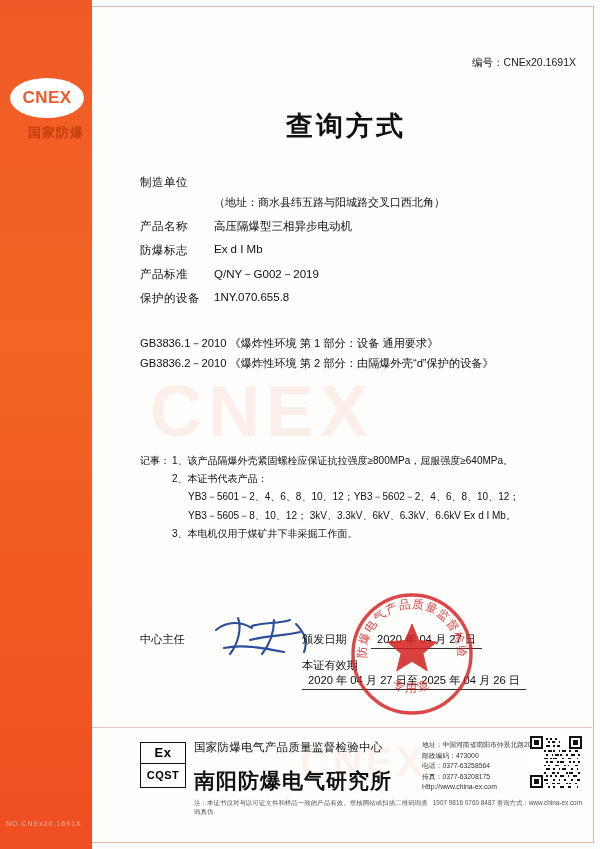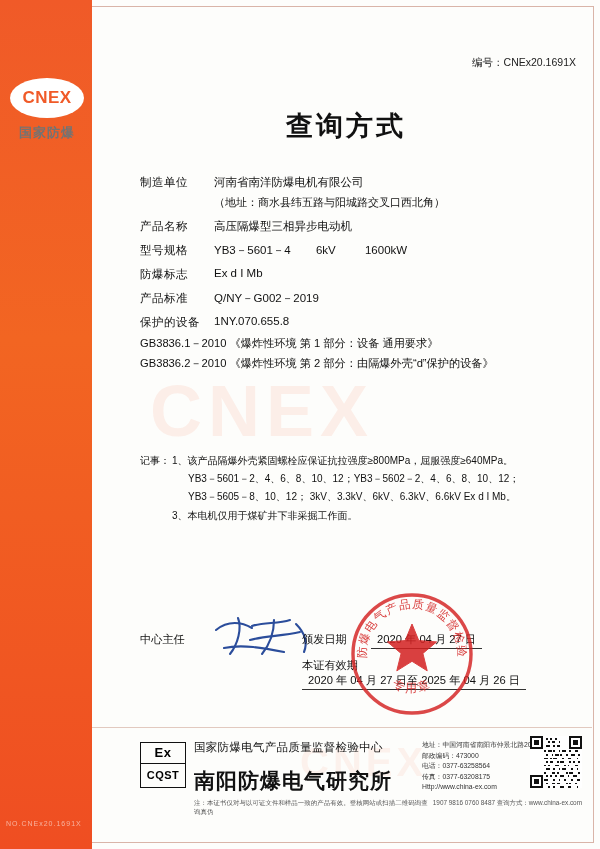--- a/index.html
+++ b/index.html
@@ -37,21 +37,21 @@
   }
   .logo-ellipse{
     width:74px;height:40px;border-radius:50%;
     background:#ffffff;
     display:flex;align-items:center;justify-content:center;
   }
   .logo-ellipse span{
     color:#f05a28;font-size:17px;font-weight:bold;letter-spacing:0.5px;
   }
   .logo-sub{
-    margin-top:6px;color:#737373;font-size:13px;font-weight:bold;letter-spacing:1px;
+    margin-top:6px;color:#c2410c;font-size:13px;font-weight:bold;letter-spacing:1px;text-align:right;
   }
   
   .doc-code{
     position:absolute;right:24px;top:56px;
     font-size:10.5px;color:#222;
   }
   
   .title{
     position:absolute;left:92px;right:0;top:108px;
     text-align:center;
@@ -169,34 +169,25 @@
   <div class="doc-code">编号：CNEx20.1691X</div>
 
   <div class="title">查询方式</div>
 
   <div class="watermark">CNEX</div>
   <div class="watermark2">CNEX</div>
 
   <div class="fields">
     <div class="frow">
       <div class="flabel">制造单位</div>
-      <div class="fvalue">河南省南洋防爆电机有限公司</div>
     </div>
     <div class="fnote">（地址：商水县纬五路与阳城路交叉口西北角）</div>
     <div class="frow">
       <div class="flabel">产品名称</div>
       <div class="fvalue">高压隔爆型三相异步电动机</div>
-    </div>
-    <div class="frow">
-      <div class="flabel">型号规格</div>
-      <div class="fvalue">
-        <span class="seg">YB3－5601－4</span>
-        <span class="seg gap1">6kV</span>
-        <span class="seg gap2">1600kW</span>
-      </div>
     </div>
     <div class="frow">
       <div class="flabel">防爆标志</div>
       <div class="fvalue">Ex d I Mb</div>
     </div>
     <div class="frow">
       <div class="flabel">产品标准</div>
       <div class="fvalue">Q/NY－G002－2019</div>
     </div>
     <div class="frow">
@@ -207,20 +198,21 @@
 
   <div class="standards">
     <div>GB3836.1－2010 《爆炸性环境 第 1 部分：设备 通用要求》</div>
     <div>GB3836.2－2010 《爆炸性环境 第 2 部分：由隔爆外壳“d”保护的设备》</div>
   </div>
 
   <div class="remarks">
     <span class="rlabel">记事：</span>
     <div class="rbody">
       <div>1、该产品隔爆外壳紧固螺栓应保证抗拉强度≥800MPa，屈服强度≥640MPa。</div>
+      <div>2、本证书代表产品：</div>
       <div class="indent">YB3－5601－2、4、6、8、10、12；YB3－5602－2、4、6、8、10、12；</div>
       <div class="indent">YB3－5605－8、10、12；  3kV、3.3kV、6kV、6.3kV、6.6kV  Ex d I Mb。</div>
       <div>3、本电机仅用于煤矿井下非采掘工作面。</div>
     </div>
   </div>
 
   <div class="sigrow">
     <div class="sig-label">中心主任</div>
 
     <svg class="signature" viewBox="0 0 110 44">

